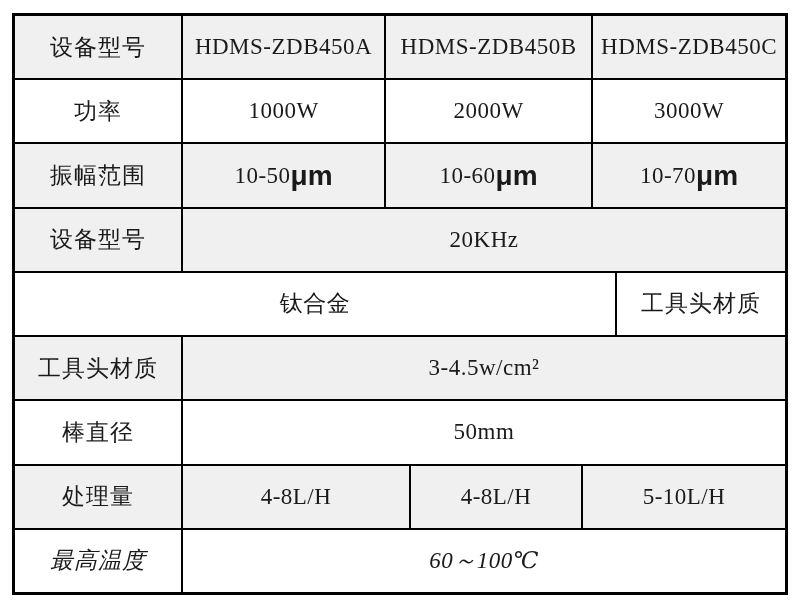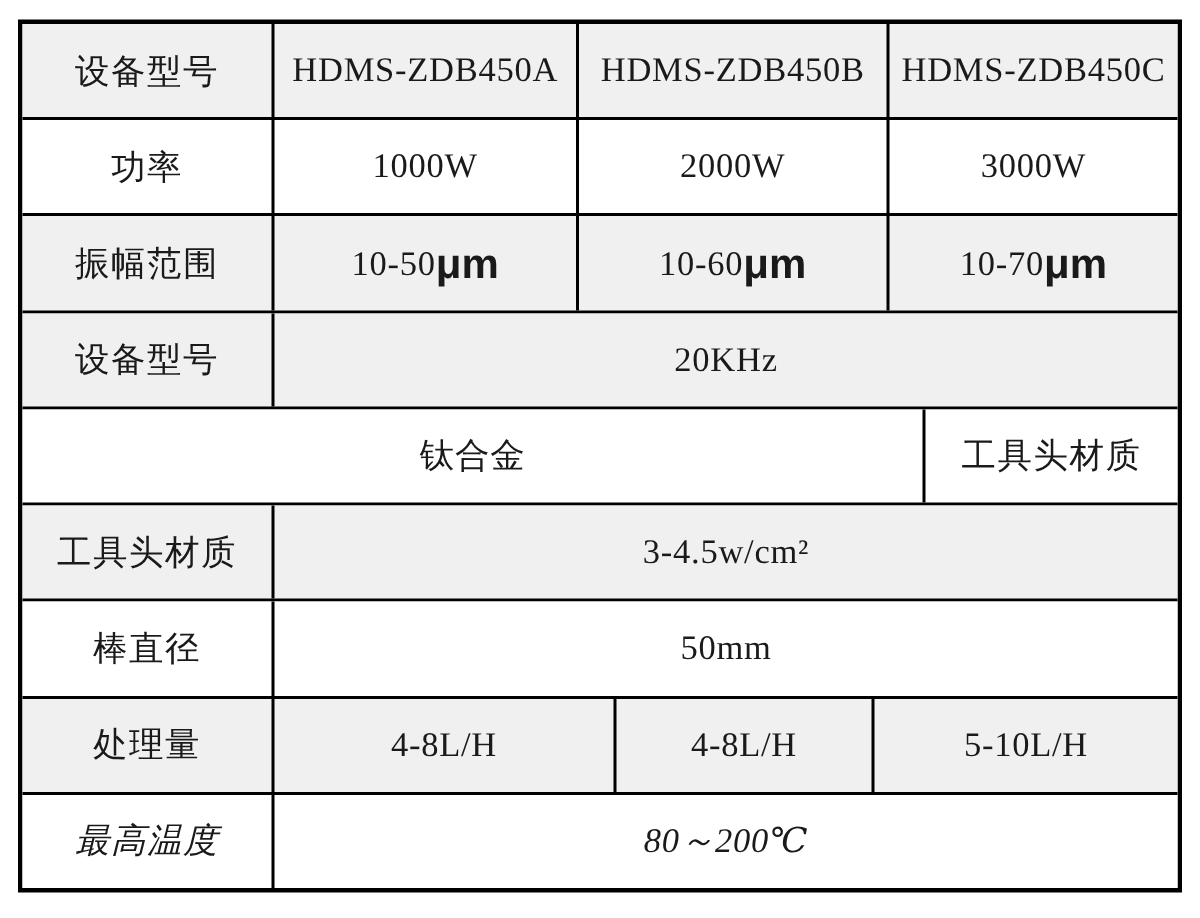--- a/index.html
+++ b/index.html
@@ -122,17 +122,17 @@
 
     <div class="row shaded">
       <div class="cell label">处理量</div>
       <div class="cell r9a">4-8L/H</div>
       <div class="cell r9b">4-8L/H</div>
       <div class="cell r9c">5-10L/H</div>
     </div>
 
     <div class="row">
       <div class="cell label">最高温度</div>
-      <div class="cell span">80～200℃</div>
+      <div class="cell span">60～100℃</div>
     </div>
 
   </div>
 </div>
 
 </body></html>

